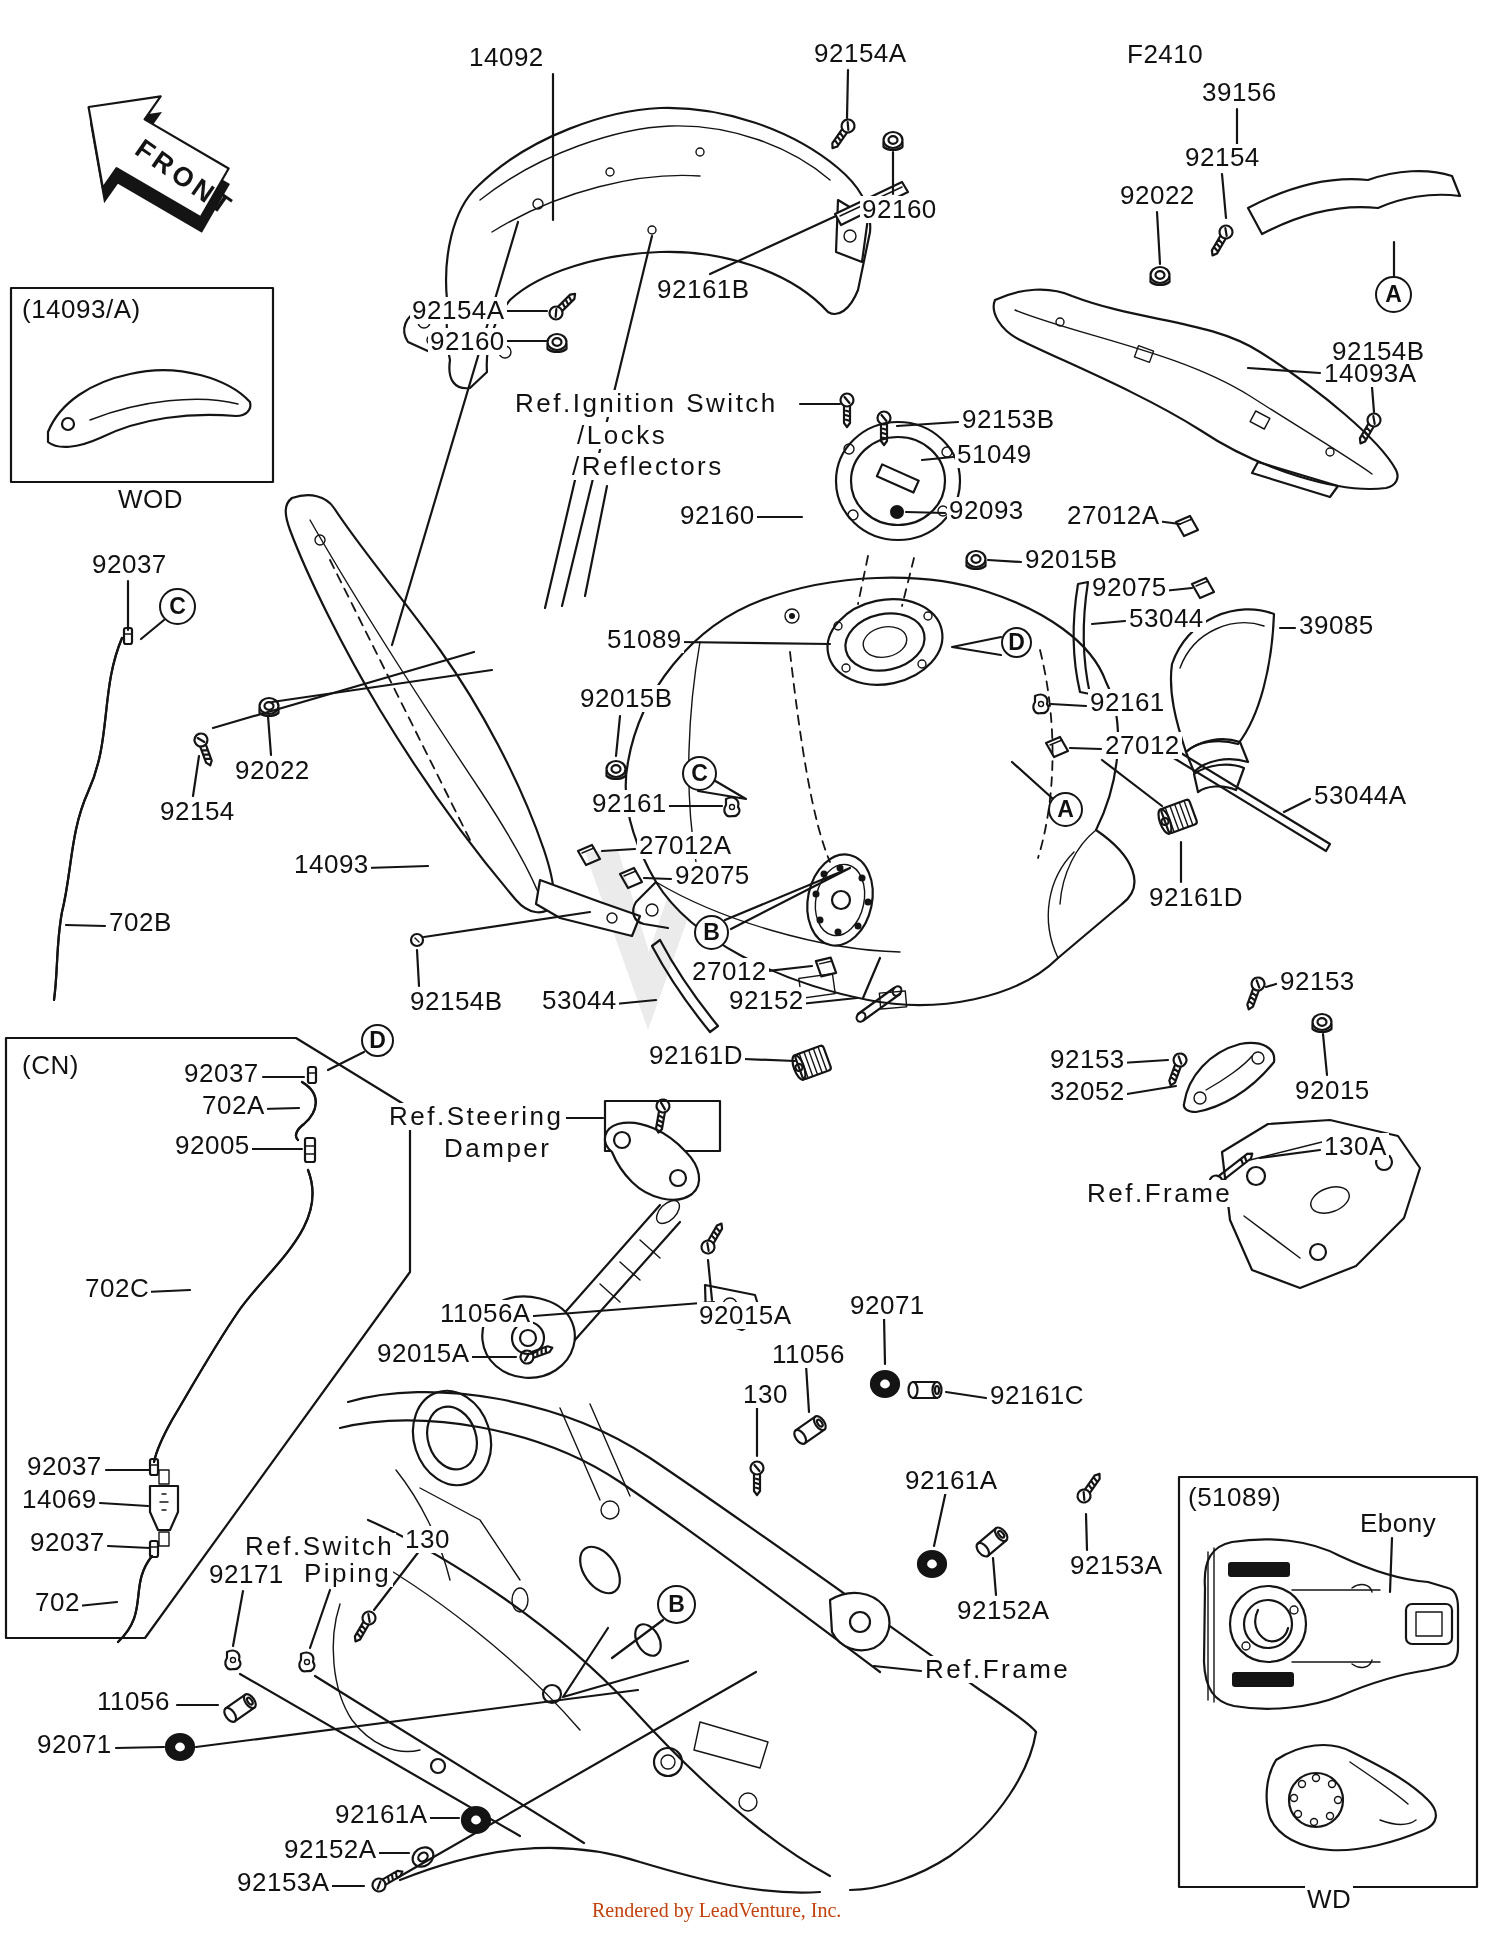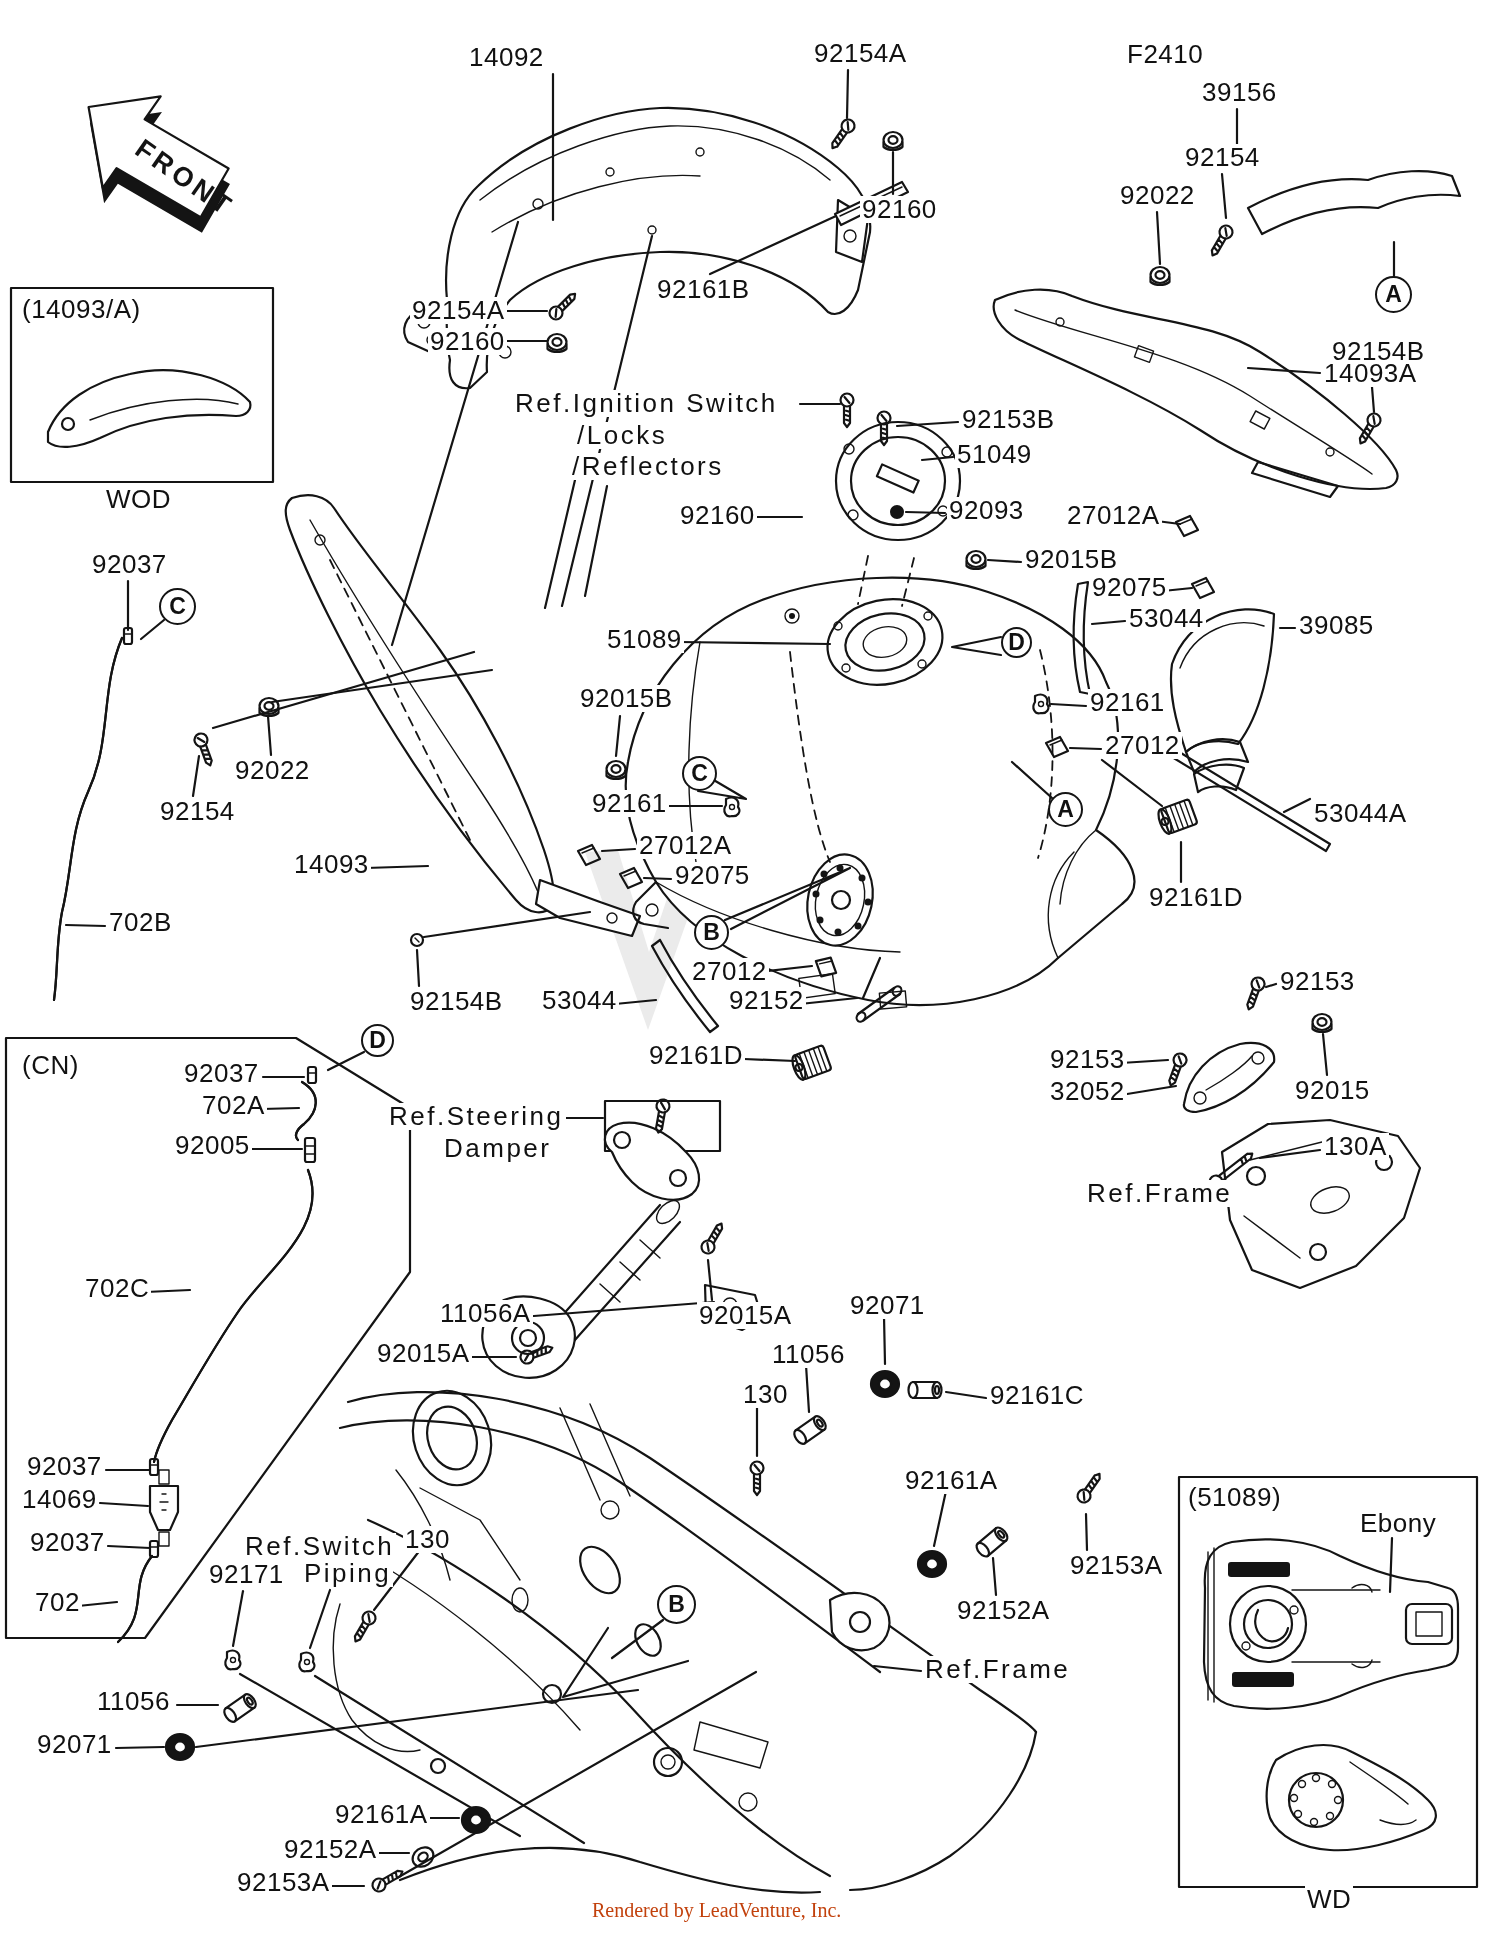--- a/index.html
+++ b/index.html
@@ -470,38 +470,38 @@
       <div class="label" style="left: 812px; top: 40px;">92154A</div>
       <div class="label" style="left: 860px; top: 196px;">92160</div>
       <div class="label" style="left: 655px; top: 276px;">92161B</div>
       <div class="label" style="left: 1125px; top: 41px;">F2410</div>
       <div class="label" style="left: 1200px; top: 79px;">39156</div>
       <div class="label" style="left: 1183px; top: 144px;">92154</div>
       <div class="label" style="left: 1118px; top: 182px;">92022</div>
       <div class="label" style="left: 1330px; top: 338px;">92154B</div>
       <div class="label" style="left: 1322px; top: 360px;">14093A</div>
       <div class="label" style="left: 20px; top: 296px;">(14093/A)</div>
-      <div class="label" style="left: 104px; top: 486px;">WOD</div>
+      <div class="label" style="left: 116px; top: 486px;">WOD</div>
       <div class="label" style="left: 410px; top: 297px;">92154A</div>
       <div class="label" style="left: 428px; top: 328px;">92160</div>
       <div class="label ref" style="left: 513px; top: 390px;">Ref.Ignition Switch</div>
       <div class="label ref" style="left: 575px; top: 422px;">/Locks</div>
       <div class="label ref" style="left: 570px; top: 453px;">/Reflectors</div>
       <div class="label" style="left: 960px; top: 406px;">92153B</div>
       <div class="label" style="left: 955px; top: 441px;">51049</div>
       <div class="label" style="left: 947px; top: 497px;">92093</div>
       <div class="label" style="left: 678px; top: 502px;">92160</div>
       <div class="label" style="left: 1065px; top: 502px;">27012A</div>
       <div class="label" style="left: 1023px; top: 546px;">92015B</div>
       <div class="label" style="left: 1090px; top: 574px;">92075</div>
       <div class="label" style="left: 1127px; top: 605px;">53044</div>
       <div class="label" style="left: 1297px; top: 612px;">39085</div>
       <div class="label" style="left: 1088px; top: 689px;">92161</div>
       <div class="label" style="left: 1103px; top: 732px;">27012</div>
-      <div class="label" style="left: 1312px; top: 782px; margin-top: 18px;">53044A</div>
+      <div class="label" style="left: 1312px; top: 782px;">53044A</div>
       <div class="label" style="left: 605px; top: 626px;">51089</div>
       <div class="label" style="left: 578px; top: 685px;">92015B</div>
       <div class="label" style="left: 590px; top: 790px;">92161</div>
       <div class="label" style="left: 637px; top: 832px;">27012A</div>
       <div class="label" style="left: 673px; top: 862px;">92075</div>
       <div class="label" style="left: 690px; top: 958px;">27012</div>
       <div class="label" style="left: 540px; top: 987px;">53044</div>
       <div class="label" style="left: 727px; top: 987px;">92152</div>
       <div class="label" style="left: 408px; top: 988px;">92154B</div>
       <div class="label" style="left: 647px; top: 1042px;">92161D</div>

